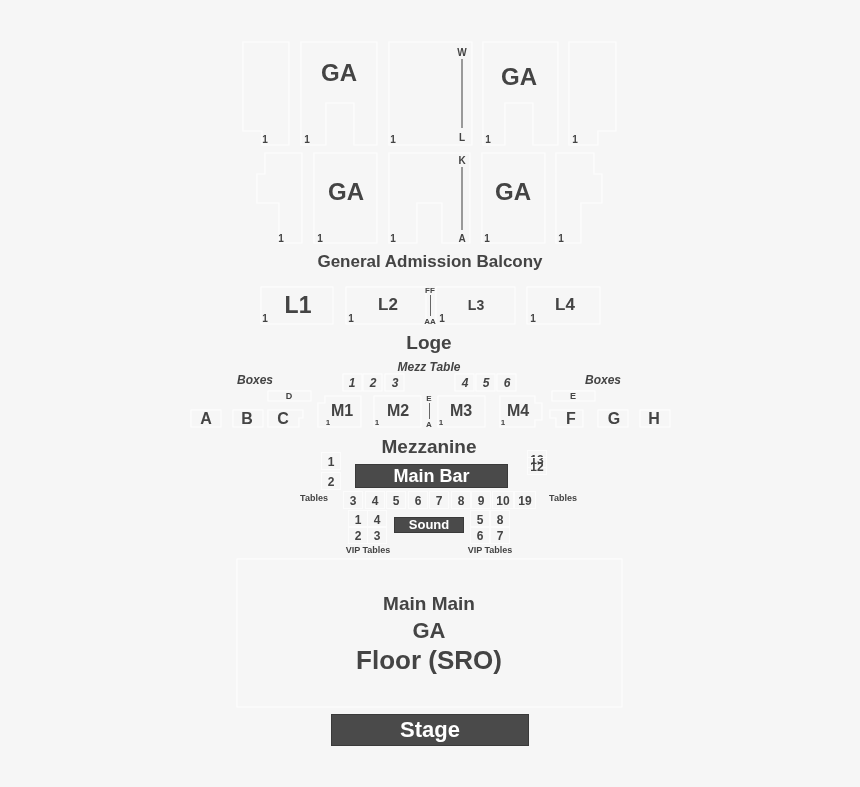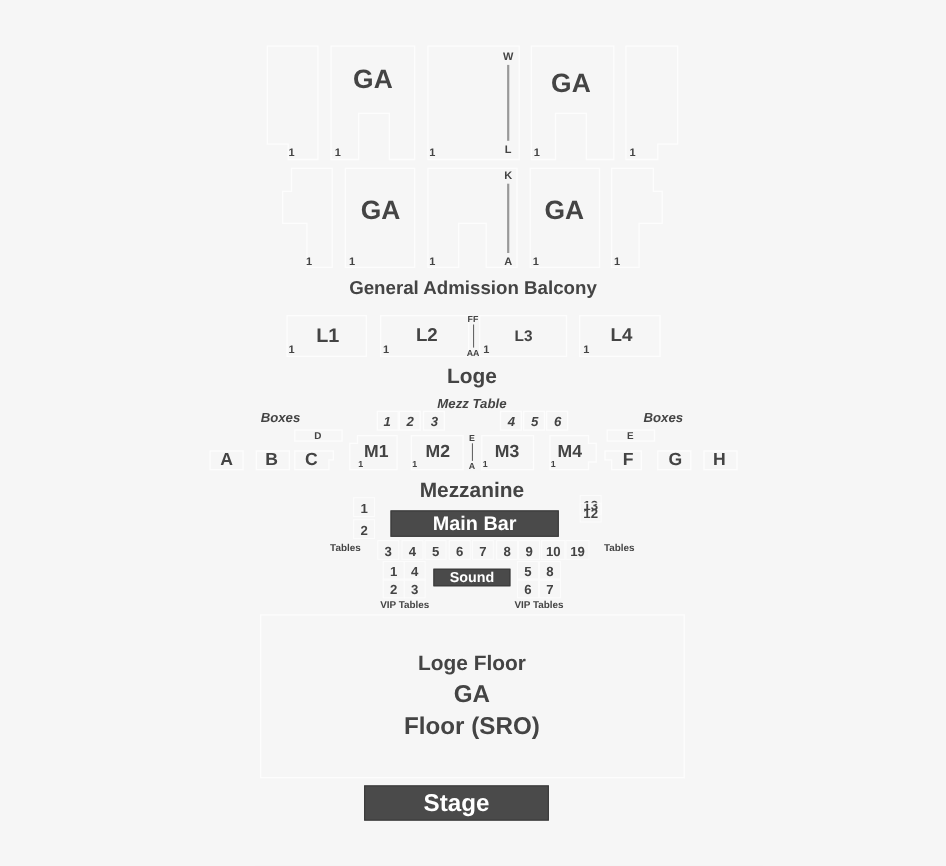--- a/index.html
+++ b/index.html
@@ -84,21 +84,21 @@
   <div class="t row1" style="left:462px;top:238px">A</div>
   <div class="t row1" style="left:281px;top:238px">1</div>
   <div class="t row1" style="left:320px;top:238px">1</div>
   <div class="t row1" style="left:393px;top:238px">1</div>
   <div class="t row1" style="left:487px;top:238px">1</div>
   <div class="t row1" style="left:561px;top:238px">1</div>
   <div class="t" style="left:430px;top:262px;font-size:17px">General Admission Balcony</div>
 </div>
 
 <div>
-  <div class="t" style="left:298px;top:305px;font-size:18px">L1</div>
+  <div class="t" style="left:298px;top:305px;font-size:23px">L1</div>
   <div class="t" style="left:388px;top:305px;font-size:17px">L2</div>
   <div class="t" style="left:476px;top:305px;font-size:14px">L3</div>
   <div class="t" style="left:565px;top:305px;font-size:17px">L4</div>
   <div class="t" style="left:430px;top:290px;font-size:8px">FF</div>
   <div class="vline" style="left:430px;top:295px;height:21px;width:1px;background:#666"></div>
   <div class="t" style="left:430px;top:321px;font-size:8px">AA</div>
   <div class="t row1" style="left:265px;top:318px">1</div>
   <div class="t row1" style="left:351px;top:318px">1</div>
   <div class="t row1" style="left:442px;top:318px">1</div>
   <div class="t row1" style="left:533px;top:318px">1</div>
@@ -168,18 +168,18 @@
   <div class="tbl" style="left:377px;top:535px">3</div>
   <div class="tbl" style="left:480px;top:519px">5</div>
   <div class="tbl" style="left:500px;top:519px">8</div>
   <div class="tbl" style="left:480px;top:535px">6</div>
   <div class="tbl" style="left:500px;top:535px">7</div>
   <div class="t" style="left:368px;top:550px;font-size:9px">VIP Tables</div>
   <div class="t" style="left:490px;top:550px;font-size:9px">VIP Tables</div>
 </div>
 
 <div>
-  <div class="t" style="left:429px;top:604px;font-size:19px">Loge Floor</div>
+  <div class="t" style="left:429px;top:604px;font-size:19px">Main Main</div>
   <div class="t" style="left:429px;top:631px;font-size:22px">GA</div>
-  <div class="t" style="left:429px;top:660px;font-size:22px">Floor (SRO)</div>
+  <div class="t" style="left:429px;top:660px;font-size:26px">Floor (SRO)</div>
 </div>
 
-<div class="dark" style="left:331px;top:714px;width:168px;height:32px;line-height:30px;font-size:22px">Stage</div>
+<div class="dark" style="left:331px;top:714px;width:198px;height:32px;line-height:30px;font-size:22px">Stage</div>
 
 </body></html>

